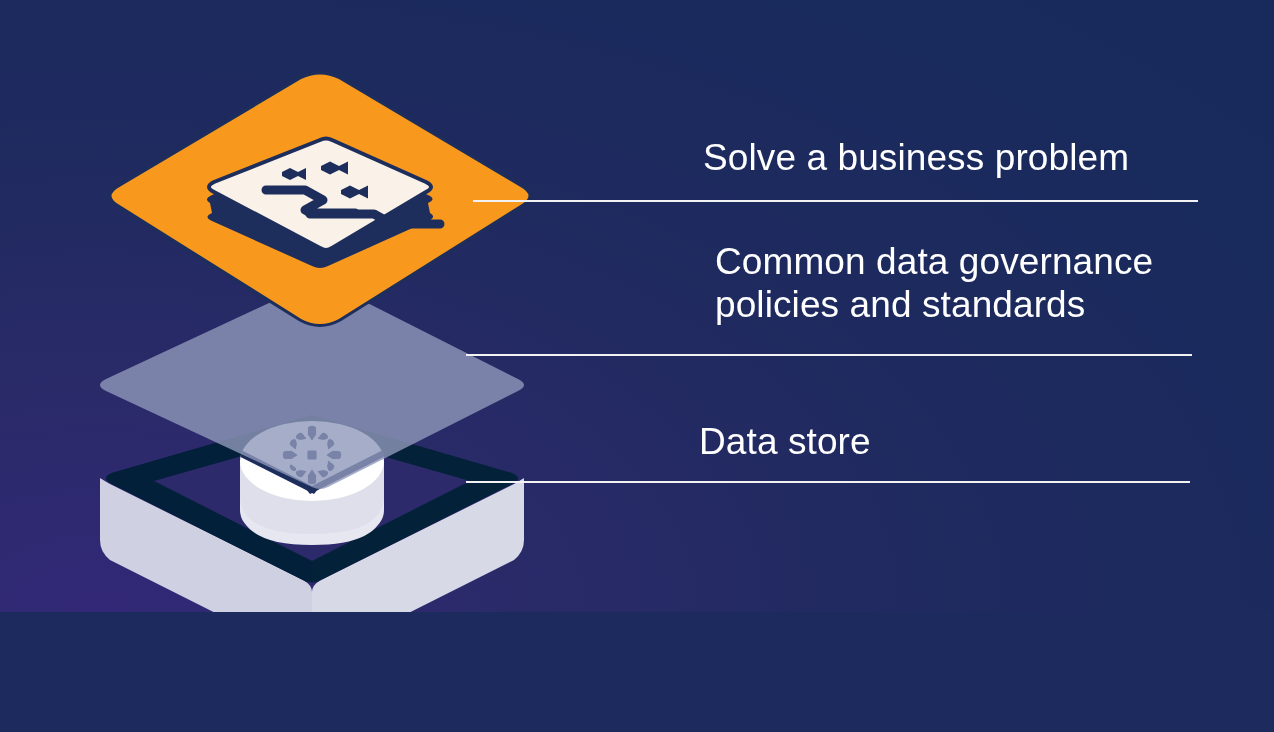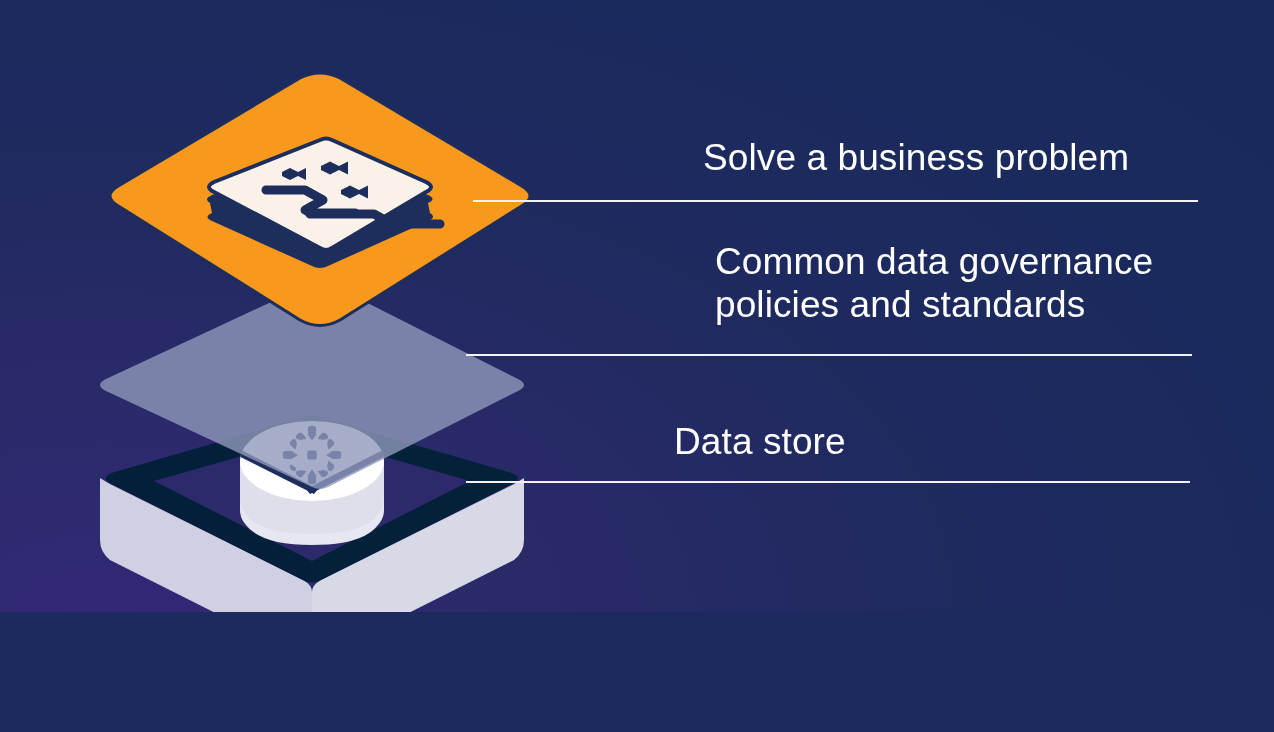--- a/index.html
+++ b/index.html
@@ -57,21 +57,21 @@
     white-space: pre-line;
     line-height: 1.16;
   }
 
   #callout-1 { left: 703px; top: 137px; }
   #callout-1 .callout-text { font-size: 37px; }
 
   #callout-2 { left: 703px; top: 241px; }
   #callout-2 .callout-text { font-size: 37px; margin-left: 12px; }
 
-  #callout-3 { left: 674px; top: 421px; text-align: right; }
+  #callout-3 { left: 699px; top: 421px; text-align: right; }
   #callout-3 .callout-text { font-size: 37px; }
 
   .rule {
     position: absolute;
     height: 2px;
     background: #f2f2f5;
   }
 
   #rule-1 { left: 473px; top: 200px;  width: 725px; }
   #rule-2 { left: 466px; top: 354px;  width: 726px; }

